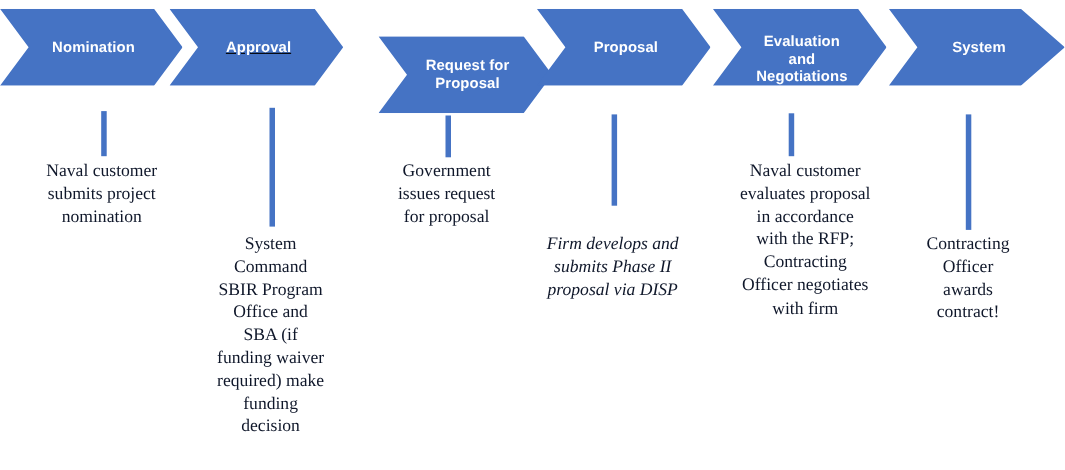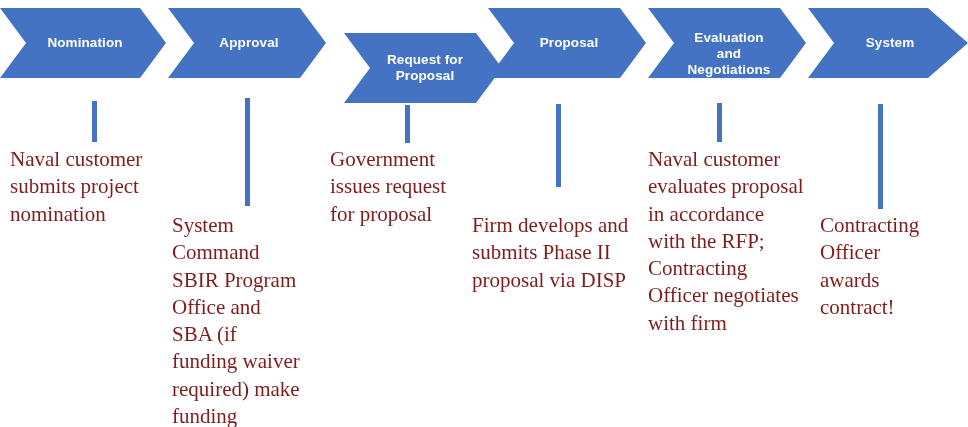--- a/index.html
+++ b/index.html
@@ -70,39 +70,40 @@
     position: absolute;
     width: 5px;
     background: #4573C4;
     border-radius: 0;
   }
 
   
   .caption {
     position: absolute;
     font-family: "Liberation Serif", "DejaVu Serif", serif;
-    font-size: 21px;
+    font-size: 16px;
     line-height: 1.30;
-    color: #7f1d1d;
+    color: #0f172a;
+    text-align: center;
     white-space: pre-line;
     user-select: none;
   }
 </style>
 </head>
 <body>
 
 <div id="diagram">
 
   <div id="chevron-band">
 
     <div class="chevron notched" style="left:0px; width:166px;">
       <span class="chevron-label">Nomination</span>
     </div>
 
-    <div class="chevron notched" style="left:168px; width:158px;">
+    <div class="chevron notched" style="left:154px; width:158px;text-decoration:underline;">
       <span class="chevron-label">Approval</span>
     </div>
 
     <div class="chevron notched" style="left:344px; width:158px;margin-top:25px;">
       <span class="chevron-label">Request for
 Proposal</span>
     </div>
 
     <div class="chevron notched" style="left:488px; width:158px;">
       <span class="chevron-label">Proposal</span>
@@ -138,21 +139,21 @@
   <div class="caption" style="left:172px; top:212px; width:148px;">System
 Command
 SBIR Program
 Office and
 SBA (if
 funding waiver
 required) make
 funding
 decision</div>
 
-  <div class="caption" style="left:472px; top:212px; width:170px;">Firm develops and
+  <div class="caption" style="left:472px; top:212px; width:170px;font-style:italic;">Firm develops and
 submits Phase II
 proposal via DISP</div>
 
   <div class="caption" style="left:648px; top:146px; width:168px;">Naval customer
 evaluates proposal
 in accordance
 with the RFP;
 Contracting
 Officer negotiates
 with firm</div>

